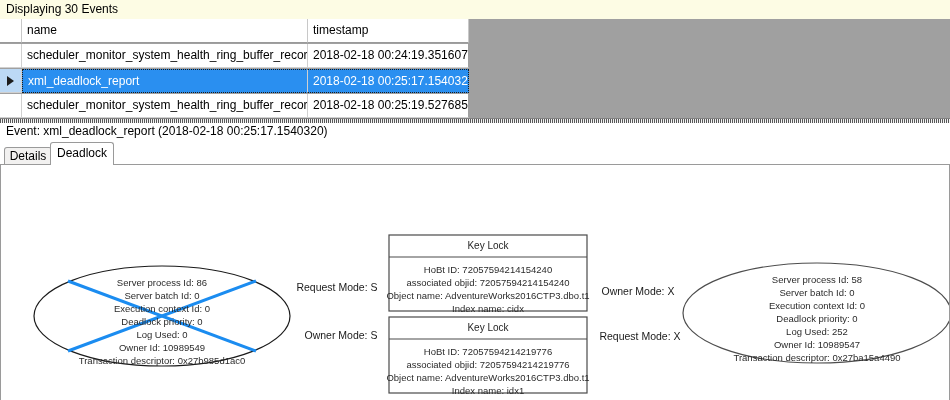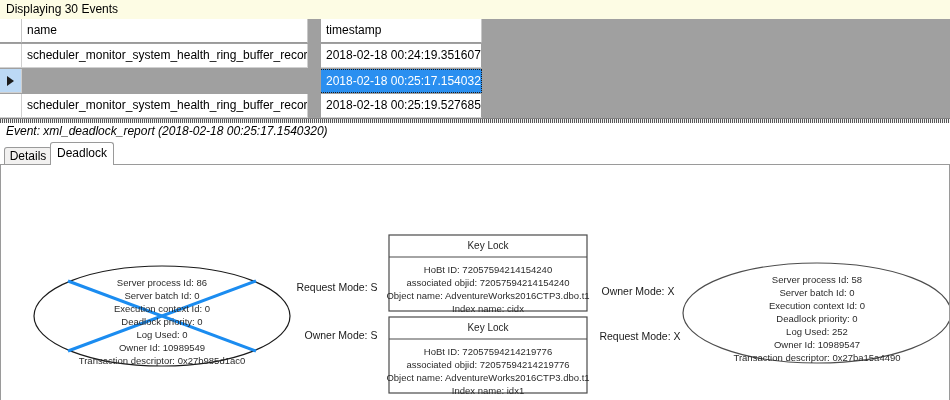--- a/index.html
+++ b/index.html
@@ -61,21 +61,21 @@
     white-space: nowrap;
   }
   .cell-text {
     position: absolute;
     left: 5px; top: 4px;
     font-size: 12px;
     line-height: 15px;
   }
   .col-sel   { left: 0px;   width: 22px; }
   .col-name  { left: 22px;  width: 286px; }
-  .col-time  { left: 321px; width: 161px; border-right: 1px solid #a0a0a0; text-align: right; }
+  .col-time  { left: 308px; width: 161px; border-right: 1px solid #a0a0a0; text-align: right; }
 
   .header-row .cell {
     background: #ffffff;
     border-bottom: 1px solid #9a9a9a;
     border-right: 1px solid #c8c8c8;
   }
   .header-row .cell-text { font-size: 12px; color: #000; }
 
   .row-selected .cell { background: #2a8ff0; }
   .row-selected .cell-text { color: #ffffff; }
@@ -111,21 +111,20 @@
     opacity: 0.85;
   }
 
   
   #event-caption {
     position: absolute;
     left: 6px; top: 124px;
     font-size: 12px;
     white-space: nowrap;
     color: #000;
-    font-style: italic;
   }
 
   
   #tabstrip {
     position: absolute;
     left: 0; top: 142px;
     width: 950px; height: 23px;
   }
   .tab {
     position: absolute;
@@ -218,20 +217,23 @@
       <span class="cell-text">scheduler_monitor_system_health_ring_buffer_recorded</span>
     </div>
     <div class="cell col-time">
       <span class="cell-text">2018-02-18 00:24:19.3516078</span>
     </div>
   </div>
 
   <div class="grid-row row-selected" style="top:50px;">
     <div class="cell col-sel">
       <span id="row-pointer"></span>
+    </div>
+    <div class="cell col-name">
+      <span class="cell-text">xml_deadlock_report</span>
     </div>
     <div class="cell col-time">
       <span class="cell-text">2018-02-18 00:25:17.1540320</span>
     </div>
   </div>
 
   <div class="grid-row" style="top:75px;">
     <div class="cell col-sel"></div>
     <div class="cell col-name">
       <span class="cell-text">scheduler_monitor_system_health_ring_buffer_recorded</span>

